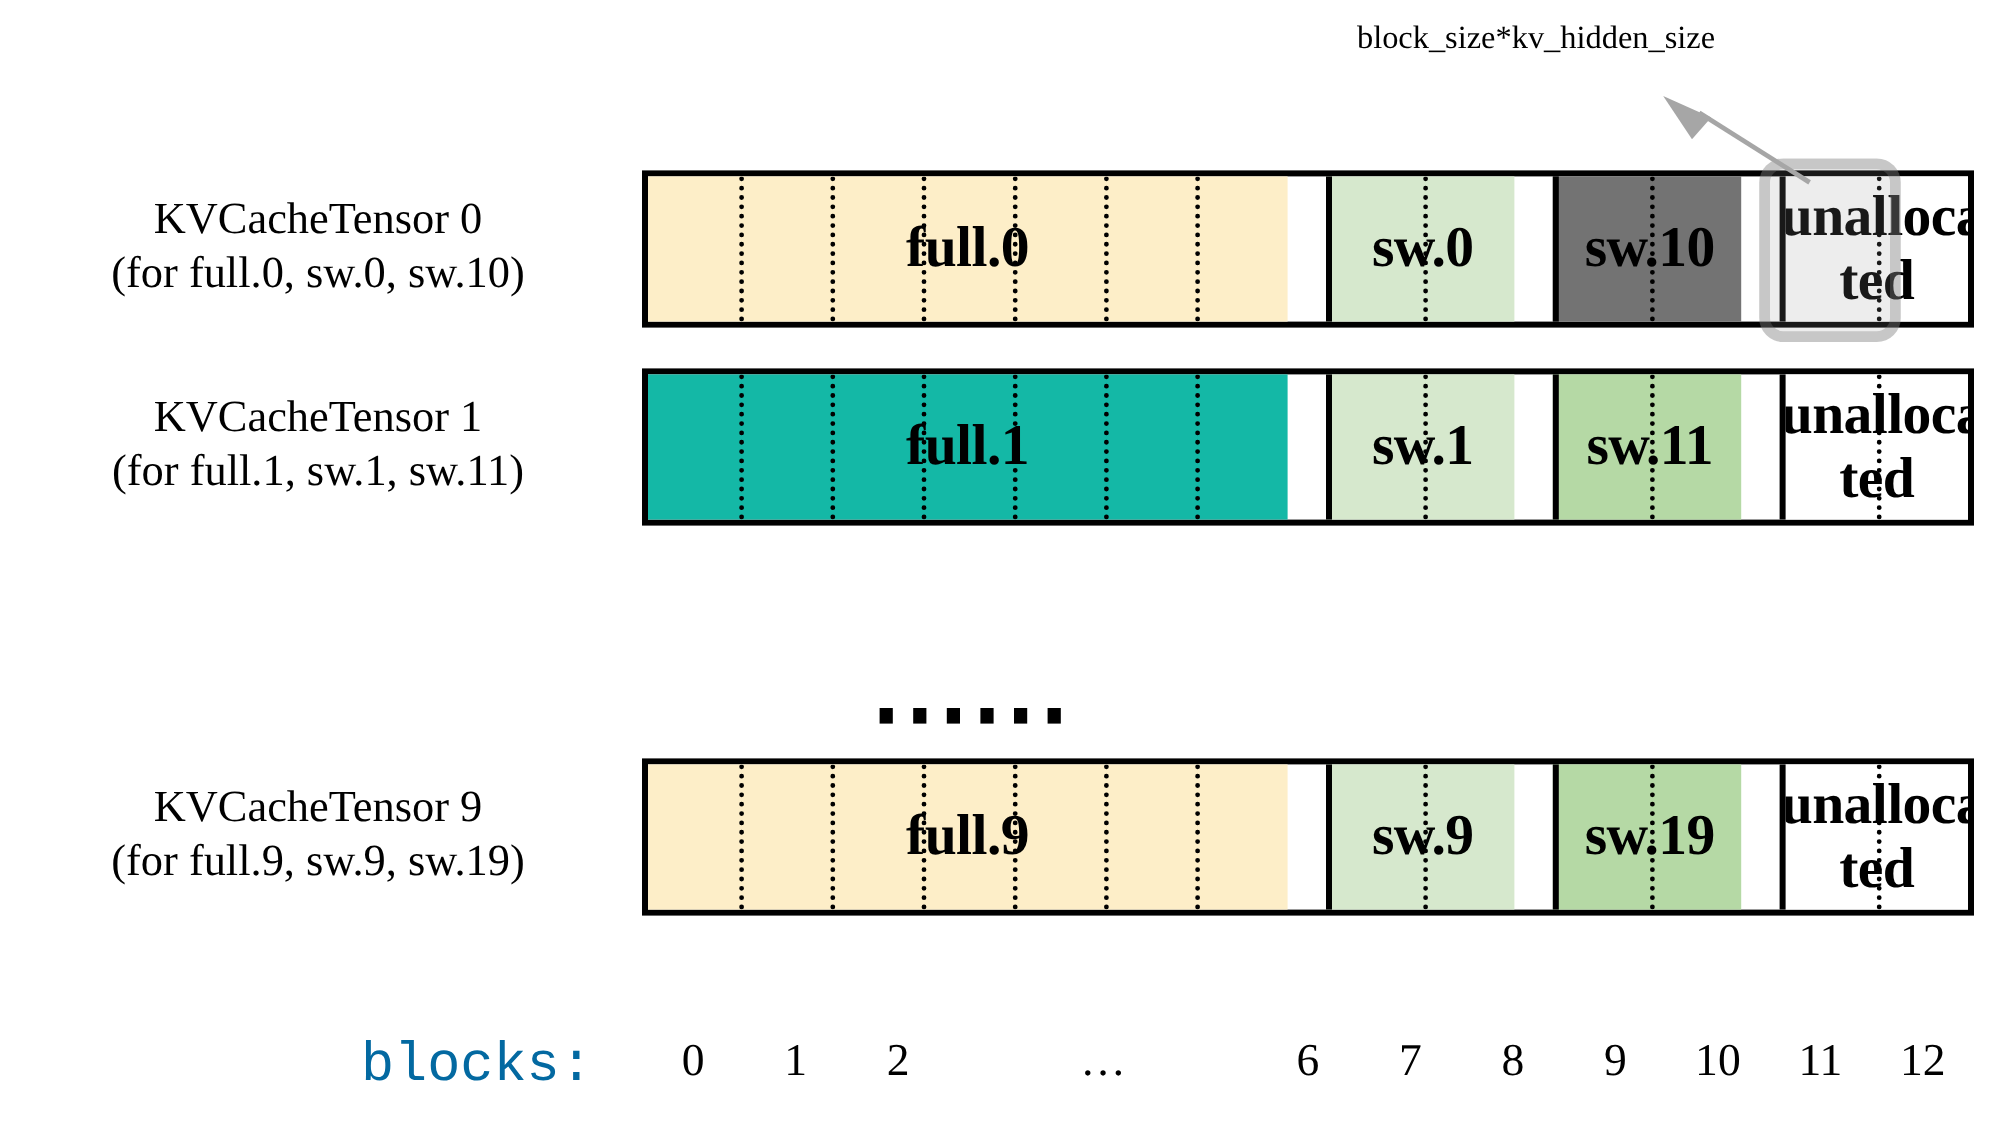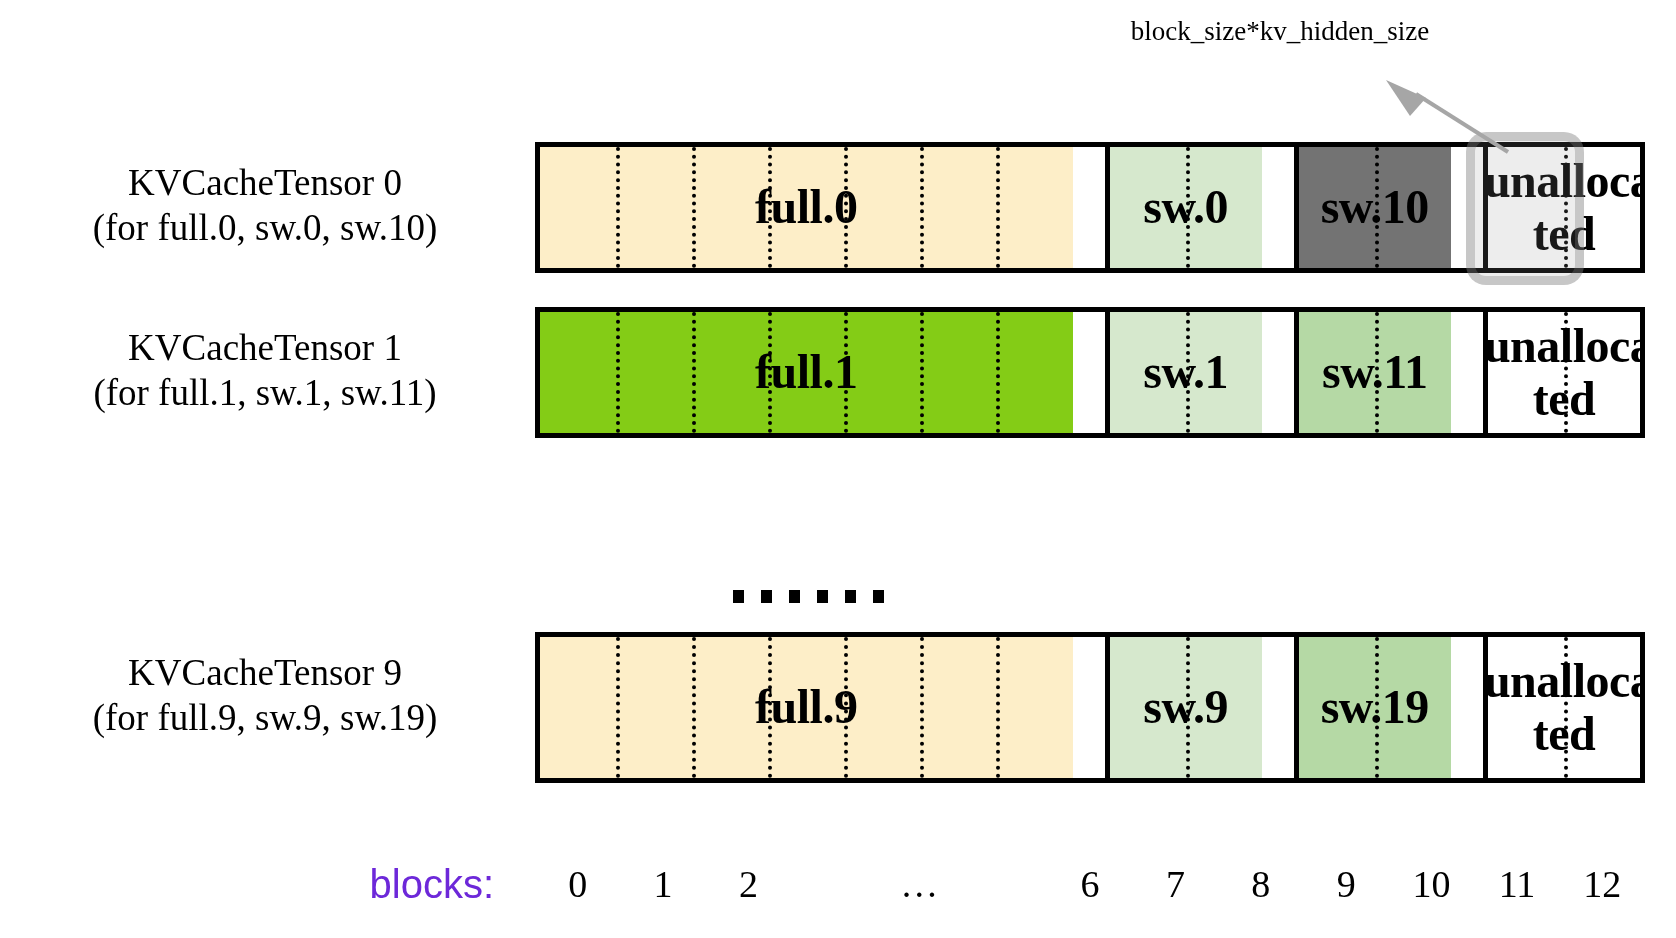--- a/index.html
+++ b/index.html
@@ -129,24 +129,24 @@
     position: absolute;
     left: 0;
     top: 862px;
     width: 1676px;
     height: 60px;
   }
   .axis-title {
     position: absolute;
     right: 1182px;
     top: 0;
-    font-size: 40px;
-    color: #6d28d9;
+    font-size: 46px;
+    color: #0369a1;
     white-space: nowrap;
-    font-family: Liberation Sans, sans-serif;
+    font-family: Liberation Mono, monospace;
   }
   .axis-ticks {
     position: absolute;
     left: 535px;
     top: 0;
     width: 1110px;
     display: flex;
   }
   .tick {
     font-size: 38px;
@@ -193,21 +193,21 @@
         <div class="seg" style="flex: 2 0 0px; background: rgb(255, 255, 255);">
           <span class="divider" style="left: 50%;"></span>
           <span class="seg-label wrap">unalloca ted</span>
         </div>
       </div>
       <div class="row-label" style="top: 325px;">
         <span class="ln">KVCacheTensor 1</span>
         <span class="ln">(for full.1, sw.1, sw.11)</span>
       </div>
       <div class="bar" style="top: 307px; height: 131px;">
-        <div class="seg" style="flex: 7 0 0px; background: #84cc16;">
+        <div class="seg" style="flex: 7 0 0px; background: #14b8a6;">
           <span class="divider" style="left: 14.2857%;"></span>
           <span class="divider" style="left: 28.5714%;"></span>
           <span class="divider" style="left: 42.8571%;"></span>
           <span class="divider" style="left: 57.1429%;"></span>
           <span class="divider" style="left: 71.4286%;"></span>
           <span class="divider" style="left: 85.7143%;"></span>
           <span class="seg-label">full.1</span>
         </div>
         <div class="seg" style="flex: 2 0 0px; background: rgb(214, 232, 205);">
           <span class="divider" style="left: 50%;"></span>
@@ -219,21 +219,21 @@
         </div>
         <div class="seg" style="flex: 2 0 0px; background: rgb(255, 255, 255);">
           <span class="divider" style="left: 50%;"></span>
           <span class="seg-label wrap">unalloca ted</span>
         </div>
       </div>
       <div class="row-label" style="top: 650px;">
         <span class="ln">KVCacheTensor 9</span>
         <span class="ln">(for full.9, sw.9, sw.19)</span>
       </div>
-      <div class="bar" style="top: 632px; height: 151px;">
+      <div class="bar" style="top: 632px; height: 131px;">
         <div class="seg" style="flex: 7 0 0px; background: rgb(253, 238, 200);">
           <span class="divider" style="left: 14.2857%;"></span>
           <span class="divider" style="left: 28.5714%;"></span>
           <span class="divider" style="left: 42.8571%;"></span>
           <span class="divider" style="left: 57.1429%;"></span>
           <span class="divider" style="left: 71.4286%;"></span>
           <span class="divider" style="left: 85.7143%;"></span>
           <span class="seg-label">full.9</span>
         </div>
         <div class="seg" style="flex: 2 0 0px; background: rgb(214, 232, 205);">

